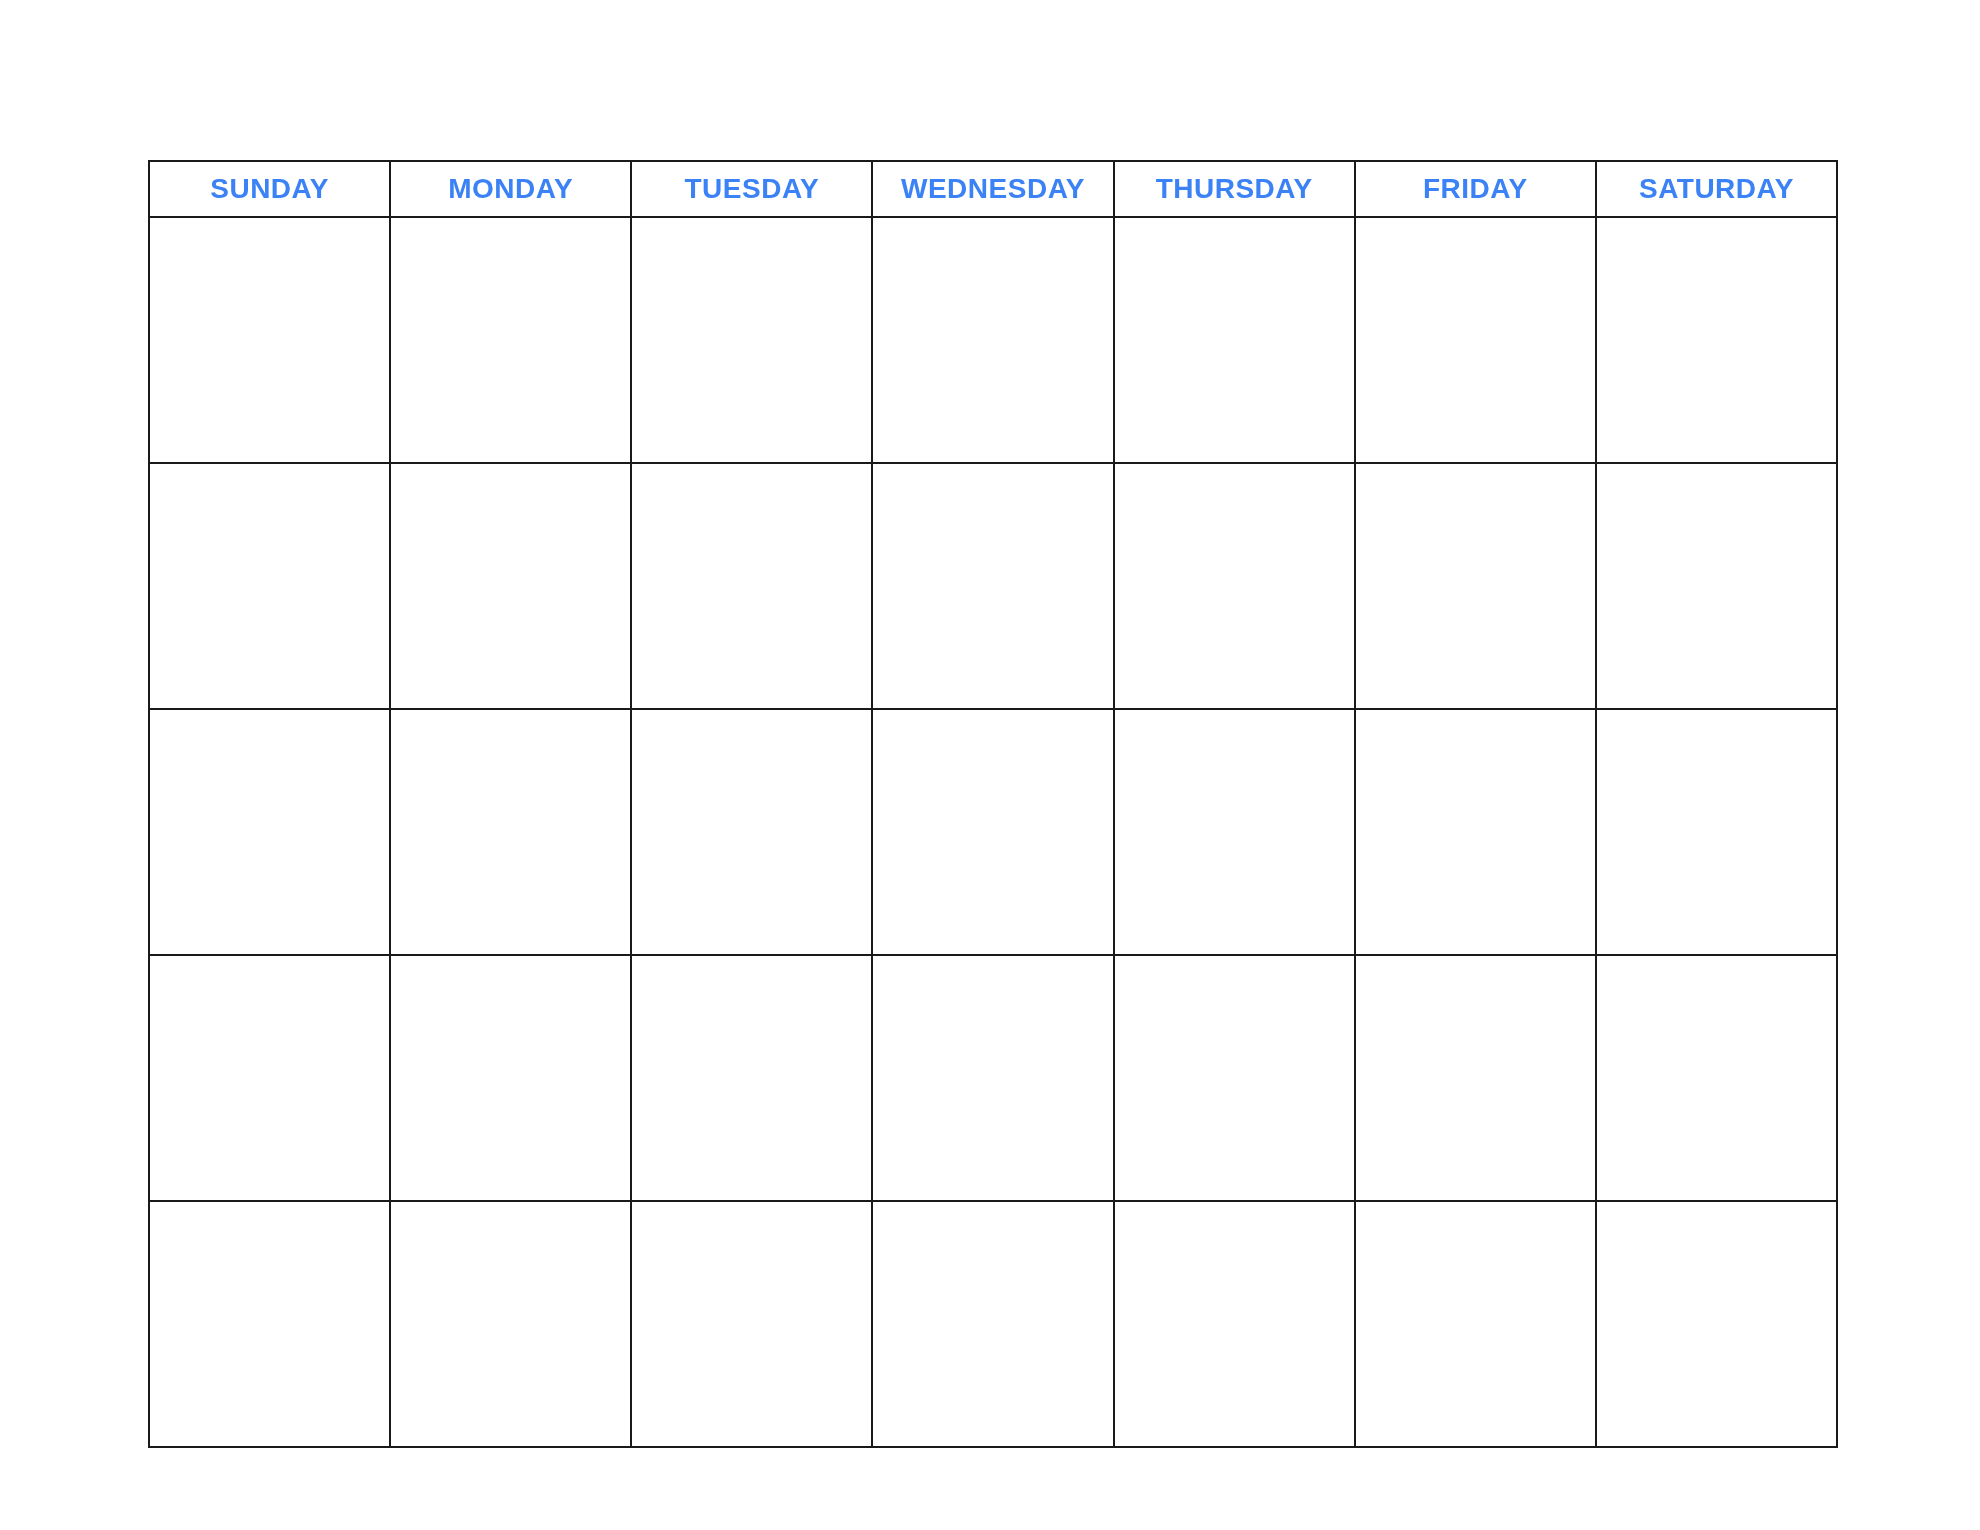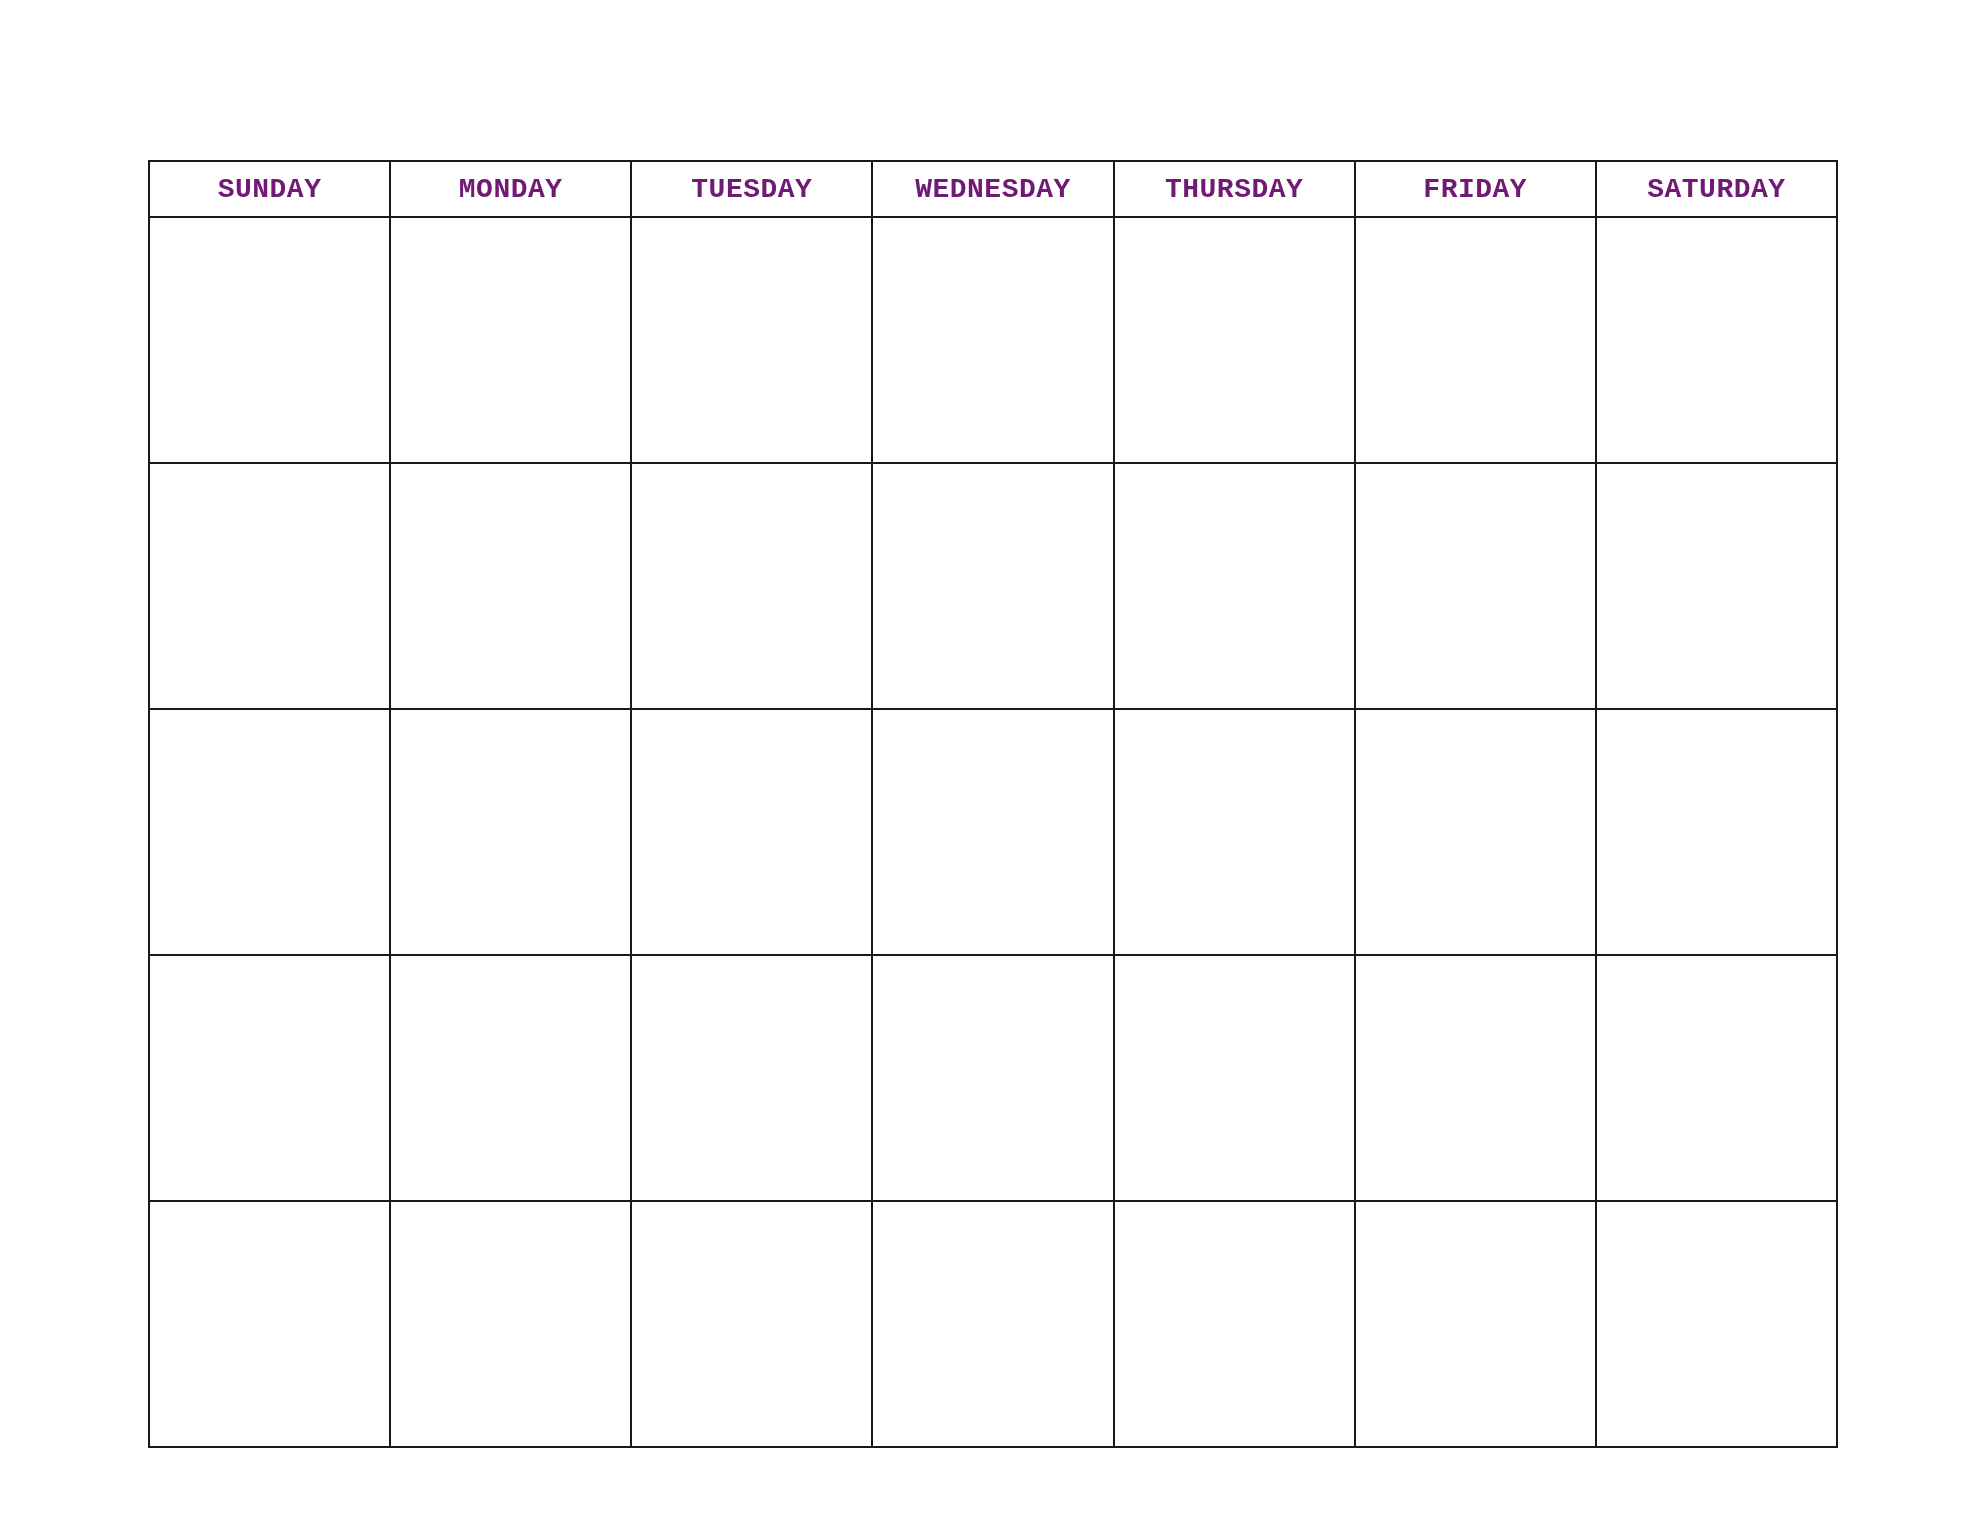--- a/index.html
+++ b/index.html
@@ -38,23 +38,23 @@
     margin: 0;
   }
 
   .calendar thead th {
     height: 54px;
     font-size: 28px;
     font-weight: bold;
     letter-spacing: 0.5px;
     text-align: center;
     vertical-align: middle;
-    color: #701a75;
+    color: #3b82f6;
     text-transform: uppercase;
-    font-family: Liberation Mono, monospace;
+    font-family: Liberation Sans, sans-serif;
   }
 
   .calendar tbody td {
     height: 244px;
     vertical-align: top;
     background: #ffffff;
   }
 
   .cell-inner {
     width: 100%;

